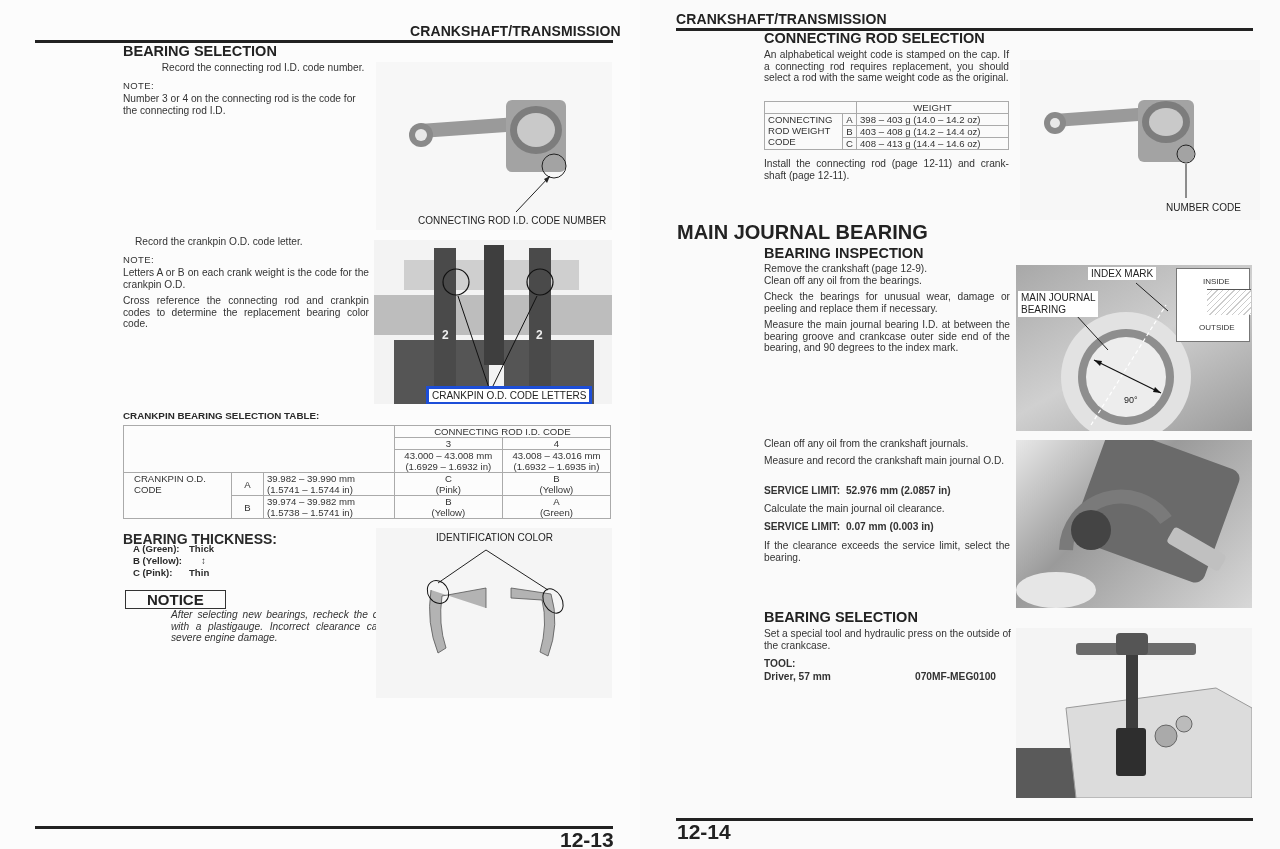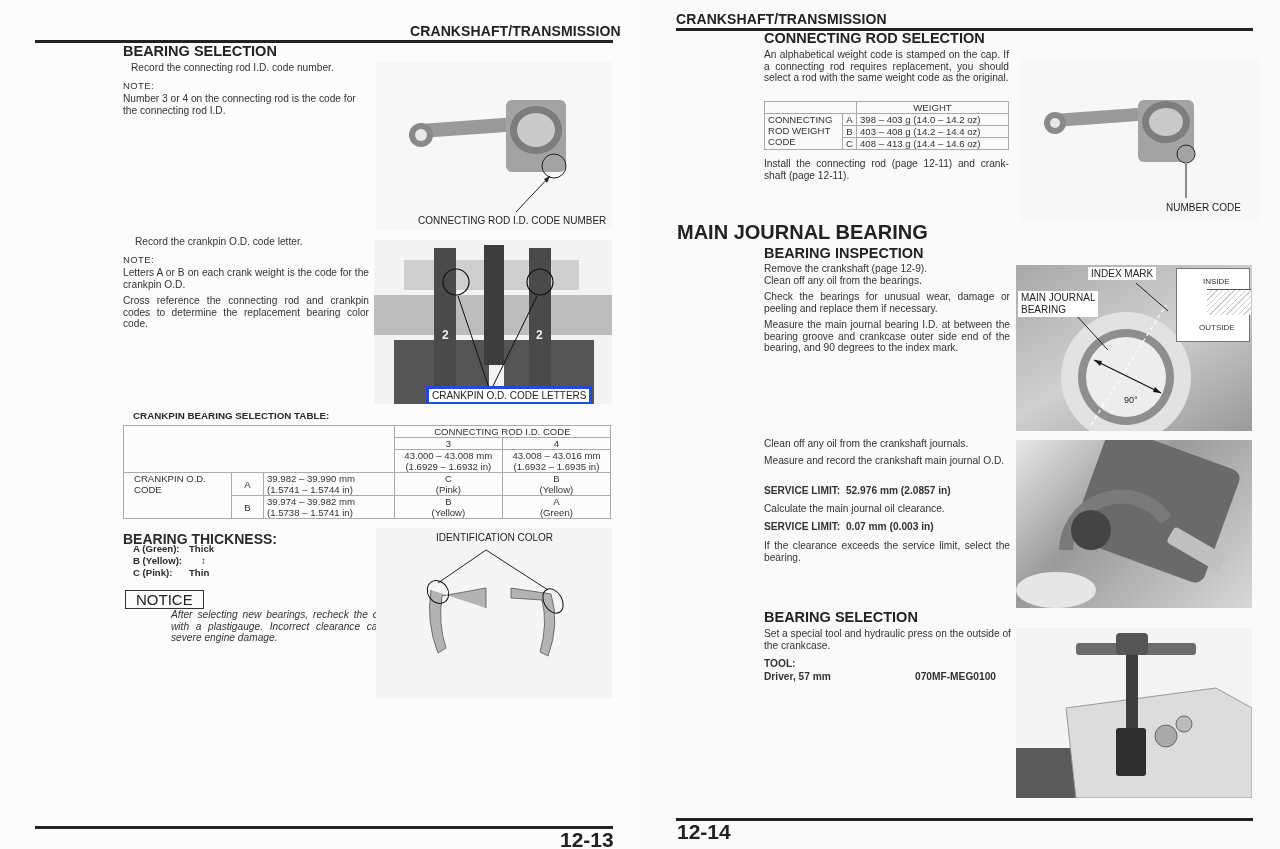--- a/index.html
+++ b/index.html
@@ -24,33 +24,33 @@
 
   
   .photo { position: absolute; background: #f1f1f1; overflow: hidden; }
   .callout { position: absolute; font-size: 10px; color: #222; white-space: nowrap; }
   .callout.boxed { background: #fff; padding: 1px 3px; border: 3px solid #1d4ed8; }
 
   table.spec { position: absolute; border-collapse: collapse; font-size: 9.6px; color: #333; }
   table.spec td { border: 1px solid #aaa; padding: 0 3px; line-height: 11px; vertical-align: middle; }
   table.spec td.c { text-align: center; margin-top: 42px; }
 
-  .notice-box { position: absolute; border: 1.5px solid #333; font-weight: normal; font-size: 15px; padding: 0 10px; line-height: 17px; color: #222; }
+  .notice-box { position: absolute; border: 1.5px solid #333; font-weight: bold; font-size: 15px; padding: 0 21px; line-height: 17px; color: #222; }
   .italic { font-style: italic; margin-left: 48px; }
 </style>
 </head>
 <body>
 
 <div class="page page-left">
 
   <div class="abs section-header" style="left:410px;top:23px;">CRANKSHAFT/TRANSMISSION</div>
   <div class="rule" style="left:35px;top:40px;width:578px;"></div>
 
   <div class="abs h2" style="left:123px;top:43px;">BEARING SELECTION</div>
-  <div class="abs p" style="left:131px;top:62px;width:250px;">Record the connecting rod I.D. code number.</div>
+  <div class="abs p" style="left:138px;top:62px;width:250px;text-align:center;">Record the connecting rod I.D. code number.</div>
   <div class="abs note" style="left:123px;top:80px;">NOTE:</div>
   <div class="abs p" style="left:123px;top:93px;width:247px;">Number 3 or 4 on the connecting rod is the code for the connecting rod I.D.</div>
 
   <div class="photo" style="left:376px;top:62px;width:236px;height:168px;background:#f7f7f7;">
     <svg width="236" height="168">
       <rect x="40" y="58" width="120" height="14" rx="4" fill="#9a9a9a" transform="rotate(-4 100 65)"></rect>
       <circle cx="45" cy="73" r="12" fill="#8a8a8a"></circle>
         <circle cx="45" cy="73" r="6" fill="#e8e8e8"></circle>
       <rect x="130" y="38" width="60" height="72" rx="6" fill="#a3a3a3"></rect>
       <ellipse cx="160" cy="68" rx="26" ry="24" fill="#7d7d7d"></ellipse>
@@ -79,21 +79,21 @@
       <text x="68" y="99" font-size="12" font-weight="bold" fill="#eee" font-family="Liberation Sans, sans-serif">2</text>
       <text x="162" y="99" font-size="12" font-weight="bold" fill="#eee" font-family="Liberation Sans, sans-serif">2</text>
       <circle cx="82" cy="42" r="13" fill="none" stroke="#111" stroke-width="1.2"></circle>
       <circle cx="166" cy="42" r="13" fill="none" stroke="#111" stroke-width="1.2"></circle>
       <line x1="115" y1="148" x2="84" y2="56" stroke="#111" stroke-width="1"></line>
       <line x1="118" y1="148" x2="163" y2="56" stroke="#111" stroke-width="1"></line>
     </svg>
     <div class="callout boxed" style="left:52px;top:146px;">CRANKPIN O.D. CODE LETTERS</div>
   </div>
 
-  <div class="abs b" style="left:133px;top:410px;font-size:9.8px;">CRANKPIN BEARING SELECTION TABLE:</div>
+  <div class="abs b" style="left:123px;top:410px;font-size:9.8px;">CRANKPIN BEARING SELECTION TABLE:</div>
   <table class="spec" style="left:123px;top:425px;width:488px;">
     <tbody>
         <tr>
       <td rowspan="3" colspan="3" style="width:255px;"></td>
       <td colspan="2" class="c">CONNECTING ROD I.D. CODE</td>
     </tr>
     <tr>
       <td class="c">3</td>
       <td class="c">4</td>
     </tr>

